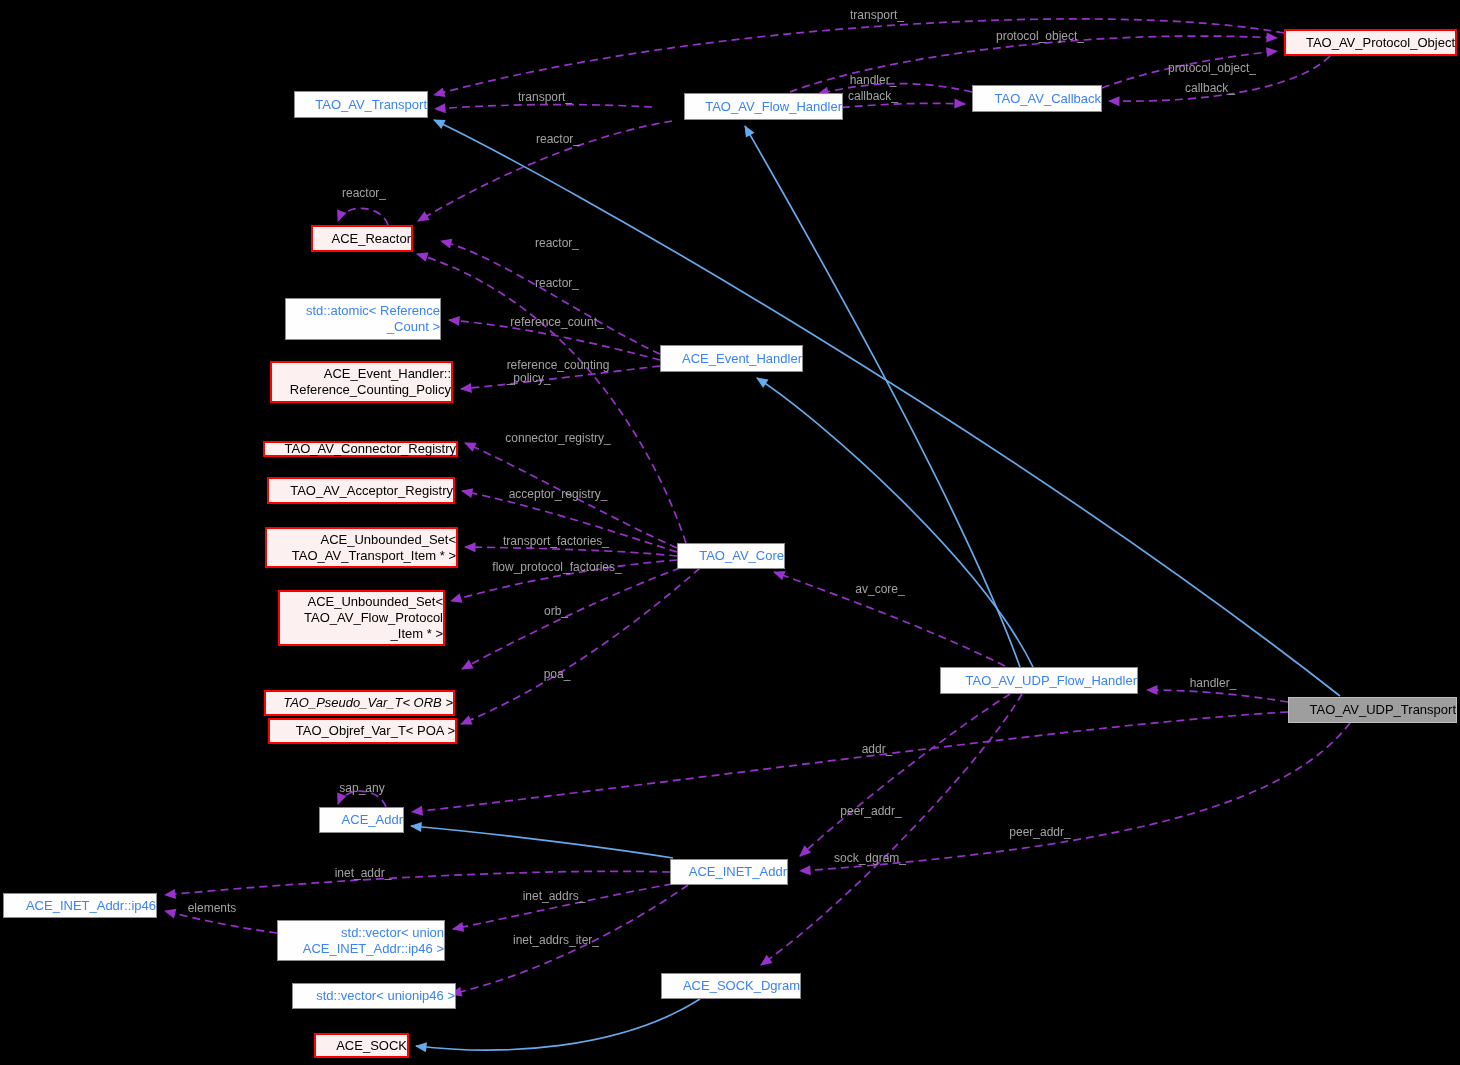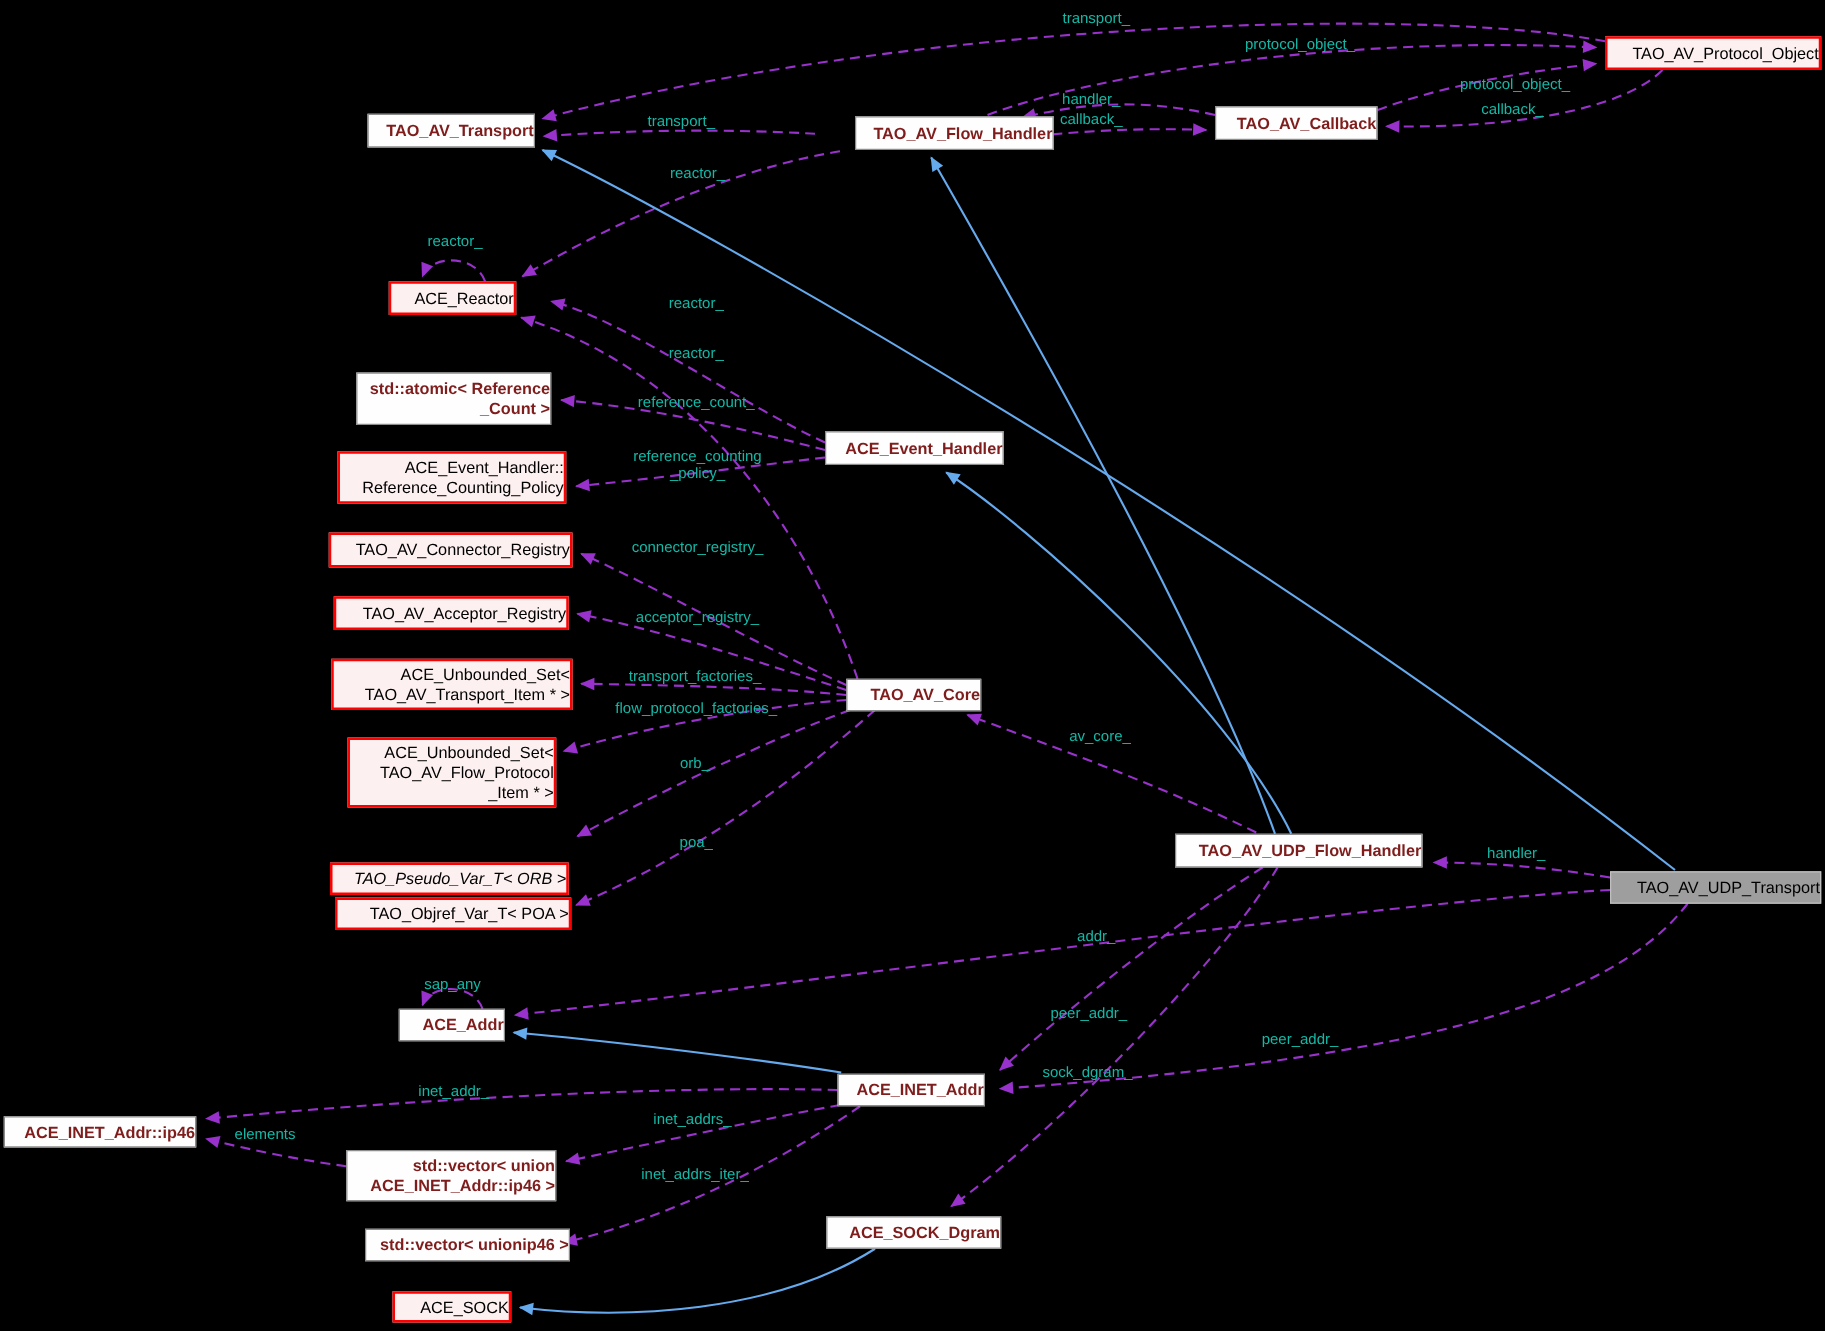--- a/index.html
+++ b/index.html
@@ -4,25 +4,25 @@
 <style>
   html,body{margin:0;padding:0;background:#000;}
   #stage{position:relative;width:1460px;height:1065px;background:#000;overflow:hidden;
          font-family:"Liberation Sans", sans-serif;}
   #edge-svg{position:absolute;left:0;top:0;width:1460px;height:1065px;}
   .edge{fill:none;stroke-width:1.7px;}
   .edge.dashed{stroke-dasharray:8 5;}
   .node{position:absolute;display:flex;flex-direction:column;align-items:flex-end;justify-content:center;
         box-sizing:border-box;font-size:13px;line-height:16px;text-align:center;cursor:pointer;
         white-space:nowrap;}
-  .node.default{background:#fefefe;border:1.5px solid #8c8c8c;color:#7f1d1d;font-weight:bold;}
+  .node.default{background:#fefefe;border:1.5px solid #8c8c8c;color:#3b82f6;}
   .node.red{background:#fdf0f0;border:2px solid #ff0000;color:#000;}
   .node.current{background:#9e9e9e;border:1.5px solid #bfbfbf;color:#000000;}
   .edge-label{position:absolute;transform:translate(-50%,-50%);font-size:12px;line-height:13px;
-              color:#14b8a6;white-space:pre-line;text-align:center;pointer-events:none;}
+              color:#a3a3a3;white-space:pre-line;text-align:left;pointer-events:none;}
 </style>
 </head>
 <body>
 
 <div id="stage" style="background: rgb(0, 0, 0);">
   <svg id="edge-svg" viewBox="0 0 1460 1065">
     <defs>
       <marker id="arr-dashed" markerWidth="14" markerHeight="12" refX="11" refY="5.5" orient="auto" markerUnits="userSpaceOnUse">
         <path d="M0.5,0.5 L12,5.5 L0.5,10.5 z" fill="#9932cc"></path>
       </marker>
@@ -113,21 +113,21 @@
       <span>ACE_Reactor</span>
     </div>
     <div class="node red" style="left: 270px; top: 361px; width: 183px; height: 42px;">
       <span>ACE_Event_Handler::</span>
       <span>Reference_Counting_Policy</span>
     </div>
     <div class="node default" style="left: 285px; top: 298px; width: 156px; height: 42px;">
       <span>std::atomic&lt; Reference</span>
       <span>_Count &gt;</span>
     </div>
-    <div class="node red" style="left: 263px; top: 426px; width: 195px; height: 28px;">
+    <div class="node red" style="left: 263px; top: 441px; width: 195px; height: 16px;">
       <span>TAO_AV_Connector_Registry</span>
     </div>
     <div class="node red" style="left: 267px; top: 477px; width: 188px; height: 27px;">
       <span>TAO_AV_Acceptor_Registry</span>
     </div>
     <div class="node red" style="left: 265px; top: 527px; width: 193px; height: 41px;">
       <span>ACE_Unbounded_Set&lt;</span>
       <span>TAO_AV_Transport_Item * &gt;</span>
     </div>
     <div class="node red" style="left: 278px; top: 590px; width: 167px; height: 56px;">

